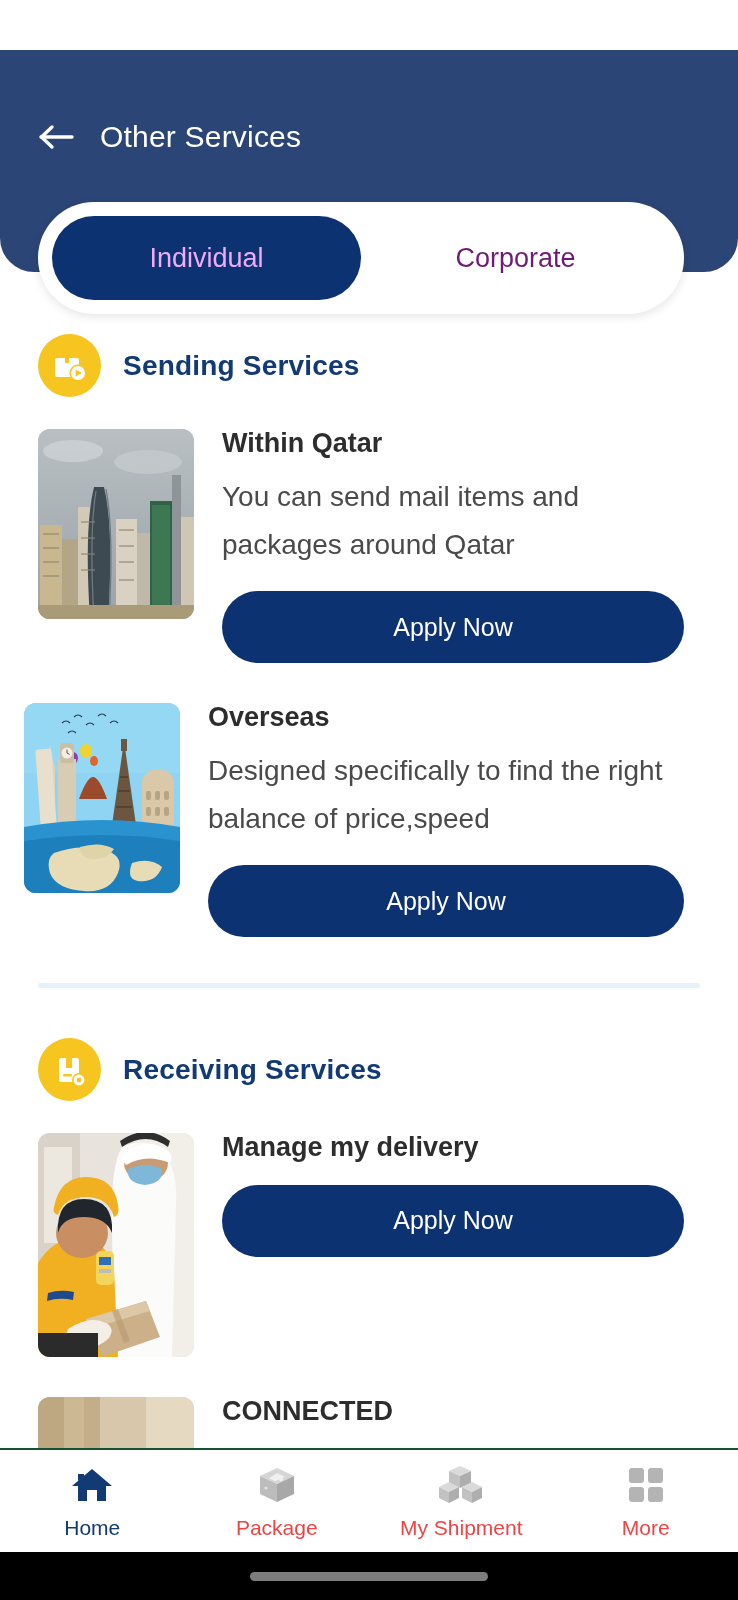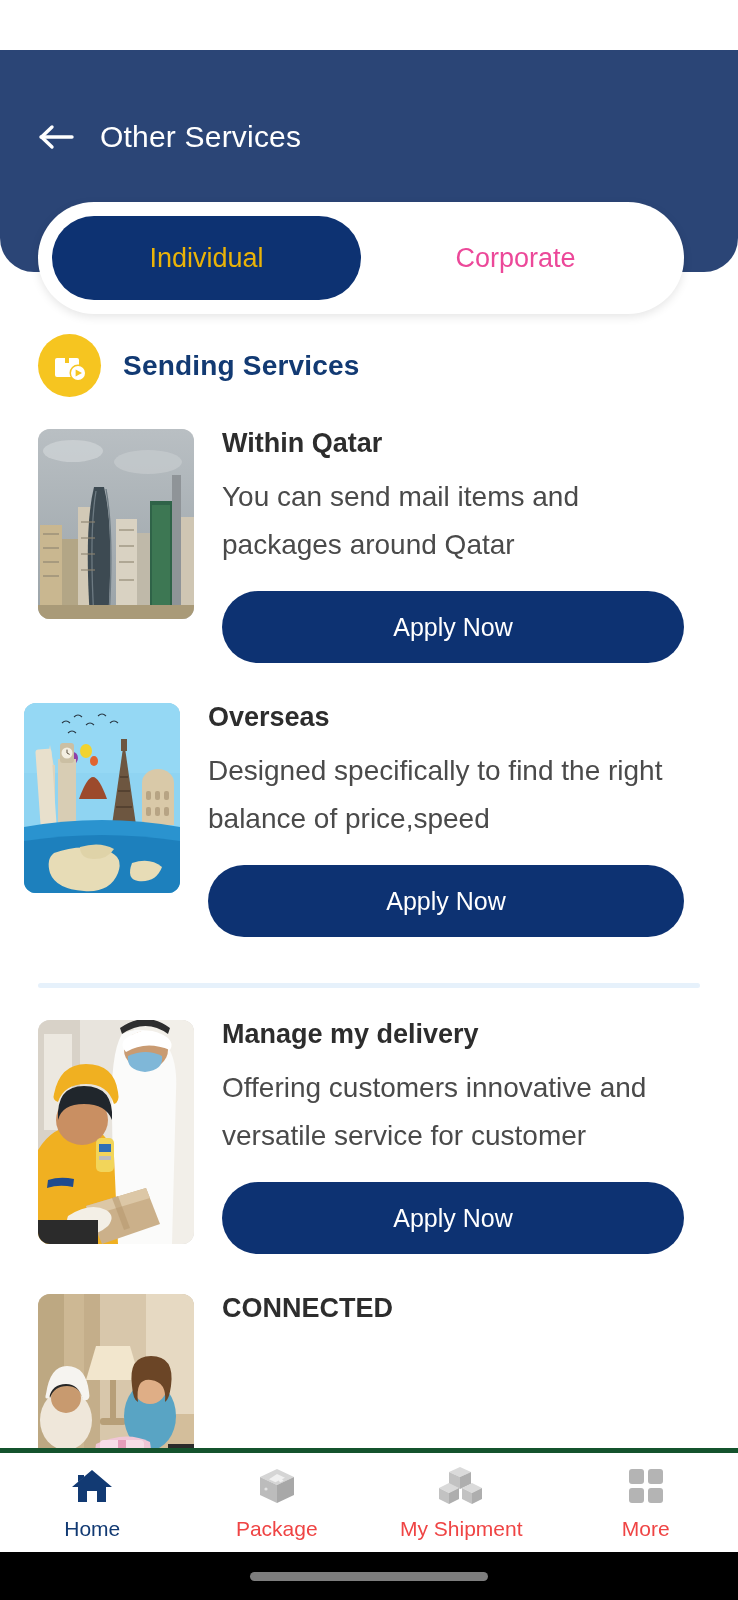--- a/index.html
+++ b/index.html
@@ -81,25 +81,25 @@
     border-radius: 44px;
     display: flex;
     align-items: center;
     justify-content: center;
     font-size: 27px;
     cursor: pointer;
     user-select: none;
   }
   .tab.active {
     background: #0d3272;
-    color: #eab308;
+    color: #f0abfc;
   }
   .tab.inactive {
     background: transparent;
-    color: #ec4899;
+    color: #701a75;
   }
 
   
   .content {
     position: absolute;
     top: 272px; left: 0;
     width: 738px;
     height: 1176px;
     background: #ffffff;
     overflow: hidden;
@@ -184,21 +184,21 @@
     border-radius: 3px;
   }
 
   
   .bottom-nav {
     position: absolute;
     left: 0; top: 1448px;
     width: 738px;
     height: 104px;
     background: #ffffff;
-    border-top: 5px solid #14532d;
+    border-top: 2px solid #14532d;
     display: flex;
     z-index: 5;
   }
   .nav-item {
     flex: 1 1 0;
     display: flex;
     flex-direction: column;
     align-items: center;
     justify-content: center;
     gap: 9px;
@@ -362,20 +362,34 @@
       </div>
       <div class="card-body">
         <div class="card-title">Overseas</div>
         <div class="card-desc">Designed specifically to find the right balance of price,speed</div>
         <button class="apply-btn">Apply Now</button>
       </div>
     </div>
 
     <div class="divider" style="margin-top:46px;"></div>
 
+    <div class="section-head" style="margin-top:50px;">
+      <span class="section-badge">
+        <svg width="34" height="34" viewBox="0 0 34 34">
+          <rect x="6" y="5" width="20" height="24" rx="2.5" fill="#ffffff"></rect>
+          <rect x="13" y="5" width="6" height="10" fill="#f6c520"></rect>
+          <path d="M13 15 l3 -3 l3 3 z" fill="#f6c520"></path>
+          <rect x="10" y="21" width="9" height="2.4" rx="1.2" fill="#f6c520"></rect>
+          <circle cx="26" cy="27" r="7" fill="#f6c520"></circle>
+          <circle cx="26" cy="27" r="5.4" fill="#ffffff"></circle>
+          <circle cx="26" cy="27" r="2.4" fill="#f6c520"></circle>
+        </svg>
+      </span>
+      <span class="section-title">Receiving Services</span>
+    </div>
 
     <div class="card" style="margin-top:32px;">
       <div class="card-thumb" style="height:224px;">
         <svg viewBox="0 0 156 224" preserveAspectRatio="none" style="height:224px;">
           <rect width="156" height="224" fill="#e8e4dd"></rect>
           <rect x="0" y="0" width="42" height="224" fill="#d8d2c8"></rect>
           <rect x="6" y="14" width="28" height="96" fill="#ece8e0"></rect>
           <rect x="96" y="0" width="60" height="224" fill="#f2efe9"></rect>
           <path d="M84 14 q26 -12 44 10 q12 16 10 48 l-4 152 H76 l-2 -128 q-2 -62 10 -82 z" fill="#fbfbfa"></path>
           <ellipse cx="108" cy="30" rx="22" ry="19" fill="#c99b72"></ellipse>
@@ -392,21 +406,20 @@
           <rect x="61" y="136" width="12" height="4" fill="#bdbdbd"></rect>
           <path d="M48 186 l60 -18 l14 36 l-58 20 z" fill="#cbb08a"></path>
           <path d="M48 186 l60 -18 l4 10 l-60 18 z" fill="#dcc7a6"></path>
           <path d="M74 178 l6 -2 l12 32 l-6 2 z" fill="#b8996f" opacity="0.6"></path>
           <path d="M30 196 q22 -14 38 -6 q10 6 2 16 q-16 14 -34 6 q-10 -6 -6 -16 z" fill="#f3efe6"></path>
           <rect x="0" y="200" width="60" height="24" fill="#2b2b2b"></rect>
         </svg>
       </div>
       <div class="card-body">
         <div class="card-title">Manage my delivery</div>
-        <div class="card-desc">Offering customers innovative and versatile service for customer</div>
         <button class="apply-btn">Apply Now</button>
       </div>
     </div>
 
     <div class="card" style="margin-top:40px;">
       <div class="card-thumb" style="height:190px;">
         <svg viewBox="0 0 156 190" preserveAspectRatio="none">
           <rect width="156" height="190" fill="#d8c7ab"></rect>
           <rect x="0" y="0" width="26" height="190" fill="#bda882"></rect>
           <path d="M26 0 h20 v190 h-20 z" fill="#cdb894"></path>

